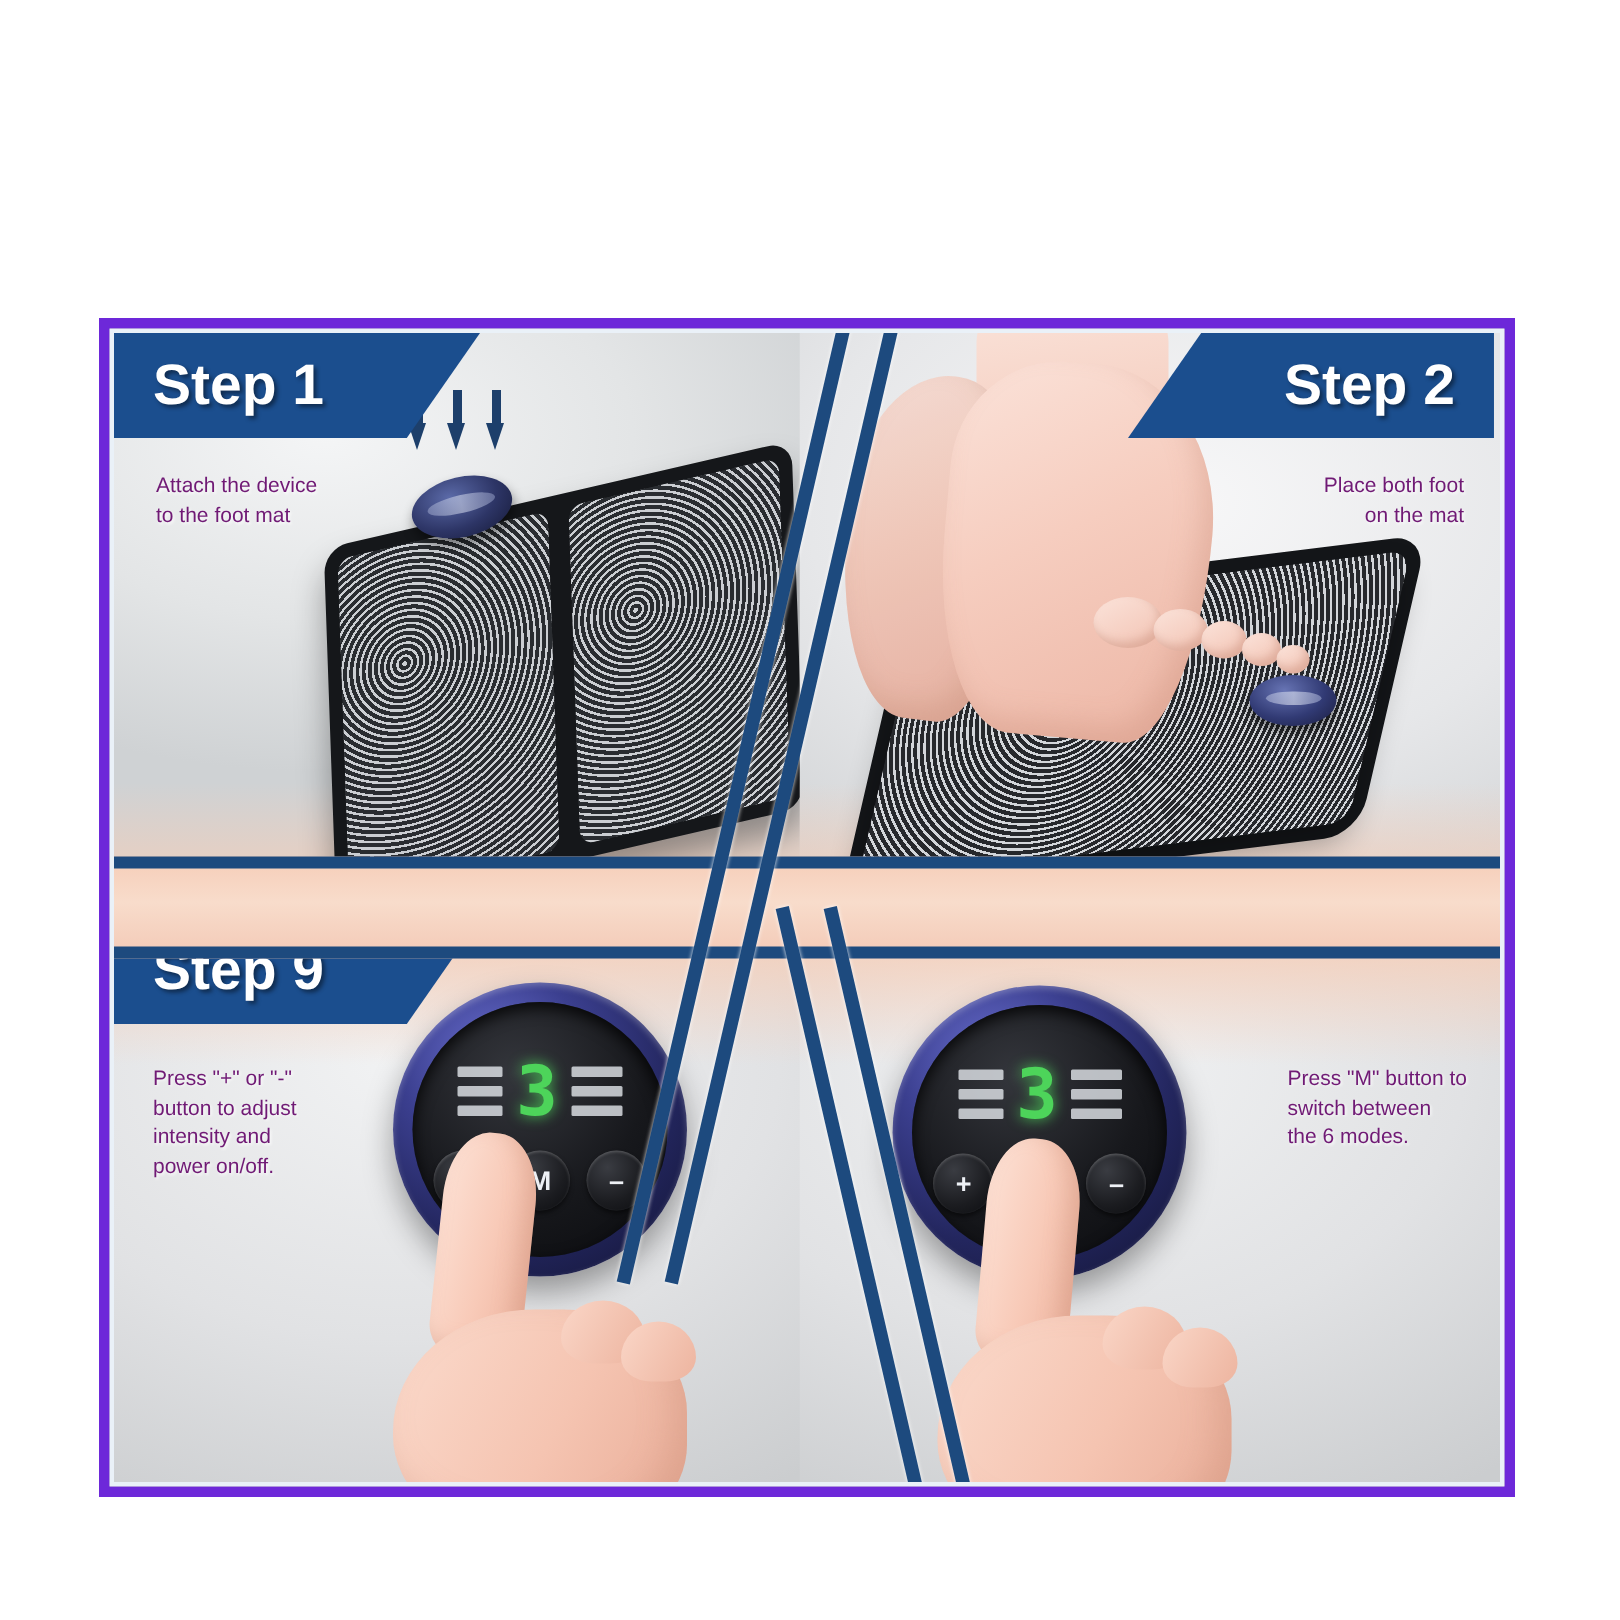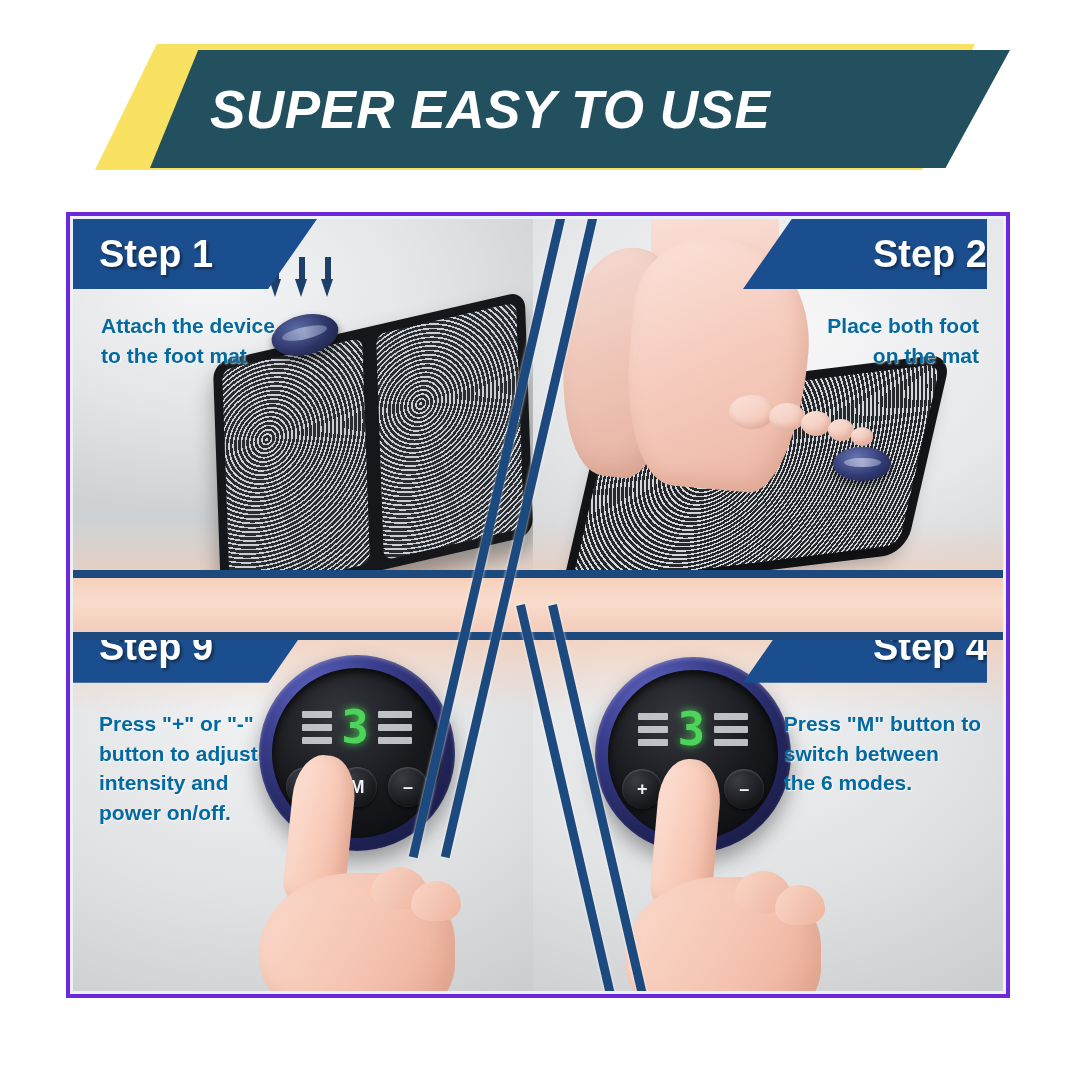--- a/index.html
+++ b/index.html
@@ -32,21 +32,21 @@
     font-weight:bold;
     font-style:italic;
     letter-spacing:0.5px;
     white-space:nowrap;
     font-family:"Liberation Sans", sans-serif;
   }
 
   
   .grid-frame{
     position:absolute; left:66px; top:212px; width:944px; height:786px;
-    border:4px solid #6d28d9;
+    border:7px solid #6d28d9;
     background:#c9ccce;
     overflow:hidden;
   }
   .grid-inner{
     position:absolute; inset:0;
     border:3px solid #eaf1f8;
     overflow:hidden;
   }
 
   
@@ -91,36 +91,36 @@
     background:#1b4e8e;
     display:flex; align-items:center;
     z-index:6;
   }
   .step-badge.left{
     left:0; width:244px;
     clip-path:polygon(0% 0%, 100% 0%, 80% 100%, 0% 100%);
     padding-left:26px;
   }
   .step-badge.right{
-    right:16px; width:244px;
+    right:4px; width:244px;
     clip-path:polygon(20% 0%, 100% 0%, 100% 100%, 0% 100%);
-    justify-content:flex-end;
+    padding-right:26px; justify-content:flex-end;
   }
   .step-badge span{
     color:#ffffff; font-size:38px; font-weight:bold;
     text-shadow:2px 2px 3px rgba(0,0,0,.45);
     white-space:nowrap;
     font-family:"Liberation Sans", sans-serif;
   }
 
   
   .caption{
     position:absolute; z-index:5;
-    color:#0369a1; font-weight:bold;
-    font-size:21px; line-height:1.42;
+    color:#701a75; font-weight:normal;
+    font-size:14px; line-height:1.42;
     text-shadow:1px 1px 2px rgba(255,255,255,.85);
     font-family:"Liberation Sans", sans-serif;
   }
   .caption.c1{ left:28px; top:92px; }
   .caption.c2{ right:24px; top:92px; text-align:right; }
   .caption.c3{ left:26px; top:96px; }
   .caption.c4{ right:22px; top:96px; }
 
   
   .mat1{
@@ -297,26 +297,20 @@
     position:absolute; left:0; right:0; z-index:7;
     background:linear-gradient(180deg,#f6cdb8 0%,#f8dccb 45%,#f3c9b6 100%);
   }
   .hline{ position:absolute; left:0; right:0; height:8px; background:#1d4a7e; }
 </style>
 </head>
 <body>
 
 <div class="page">
 
-  <div class="header-banner">
-    <div class="banner-yellow"></div>
-    <div class="banner-teal">
-      <div class="banner-title">SUPER EASY TO USE</div>
-    </div>
-  </div>
 
   <div class="grid-frame">
    <div class="grid-inner">
 
     <div class="panel" id="panel-1">
       <div class="panel-photo">
         <div class="bg-soft-1"></div>
         <div class="warm-band-bottom"></div>
 
         <div class="mat1">
@@ -452,23 +446,20 @@
         </div>
 
         <div class="hand" style="left:98px; top:146px;">
           <div class="finger" style="left:24px; top:0; transform:rotate(5deg);"></div>
           <div class="palm" style="left:-6px; top:118px;"></div>
           <div class="knuckle" style="left:104px; top:112px; width:56px; height:42px;"></div>
           <div class="knuckle" style="left:144px; top:126px; width:50px; height:40px;"></div>
         </div>
       </div>
 
-      <div class="step-badge right">
-        <span>Step 4</span>
-      </div>
       <div class="caption c4" style="white-space:pre-line">Press "M" button to
 switch between
 the 6 modes.</div>
     </div>
 
     <div class="div-horiz" style="top:45.5%; height:9%;">
       <div class="hline" style="top:0;"></div>
       <div class="hline" style="bottom:0;"></div>
     </div>
 

